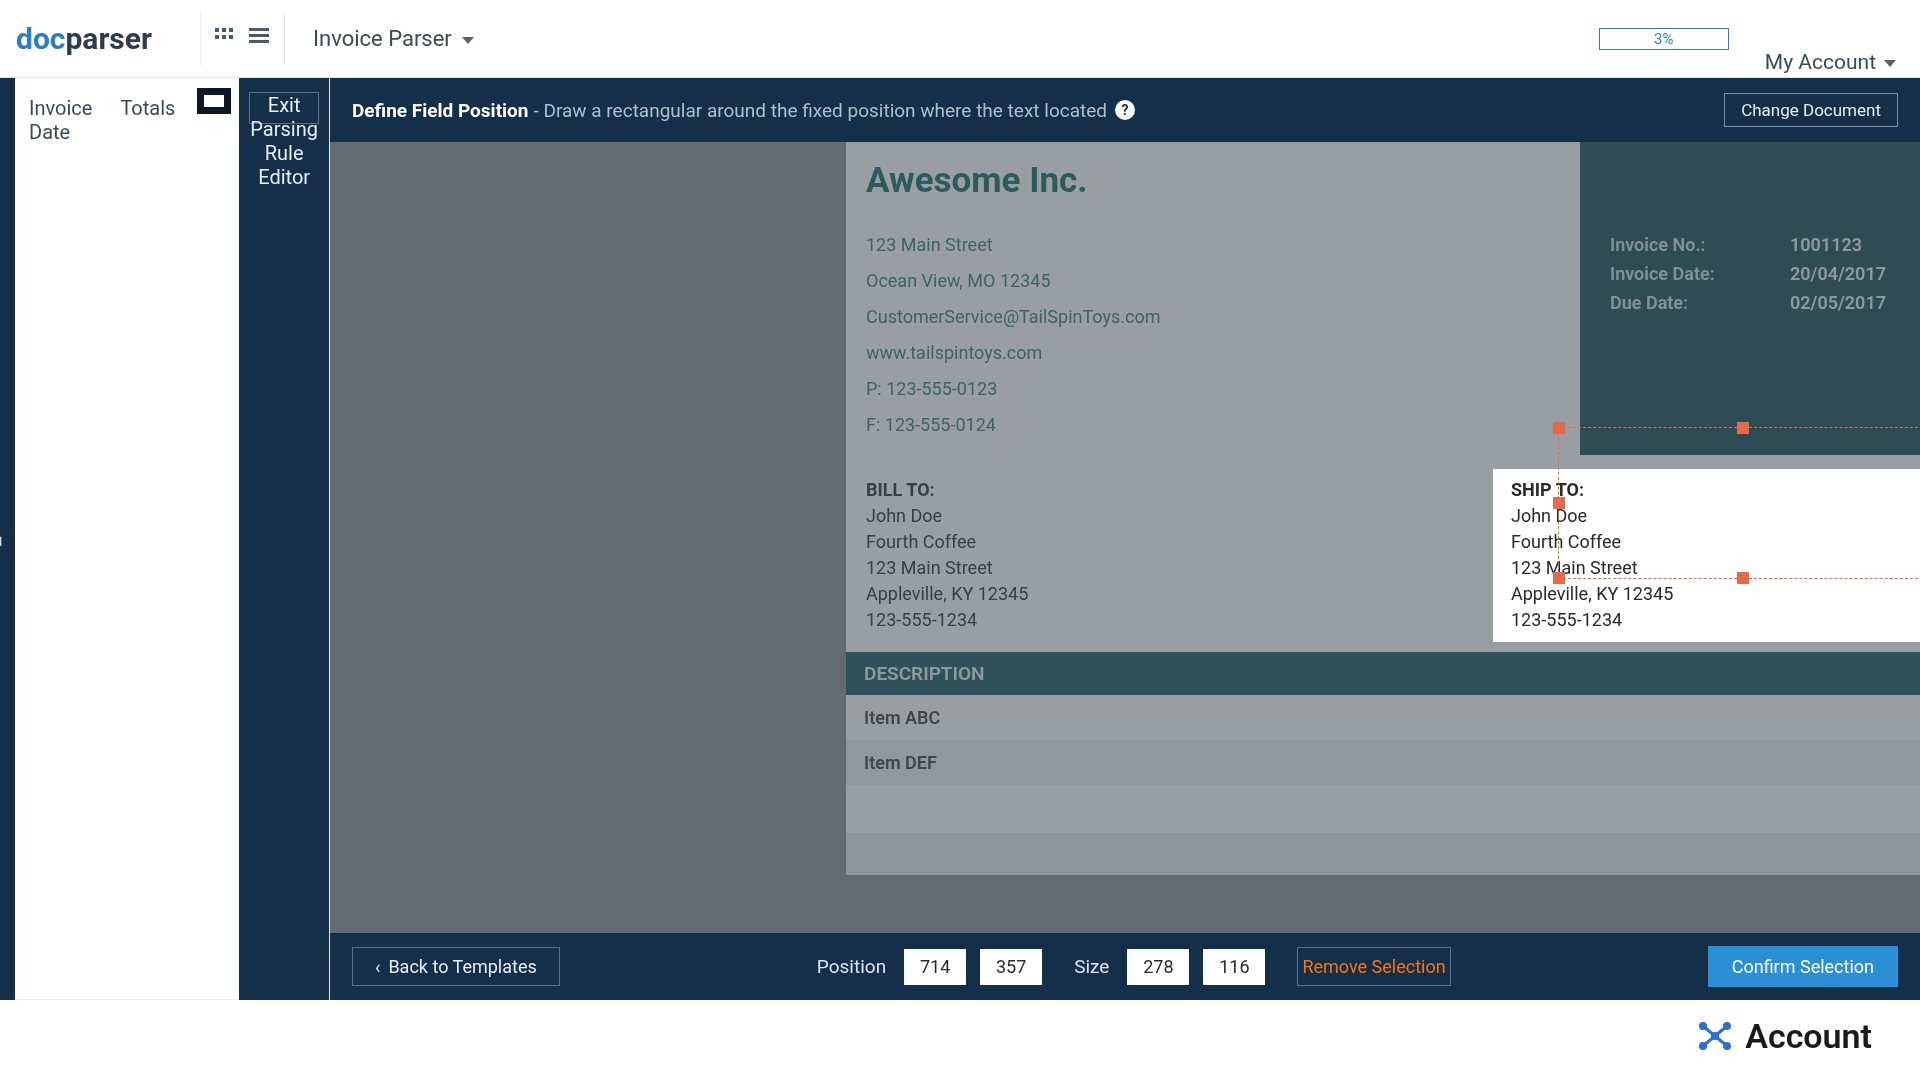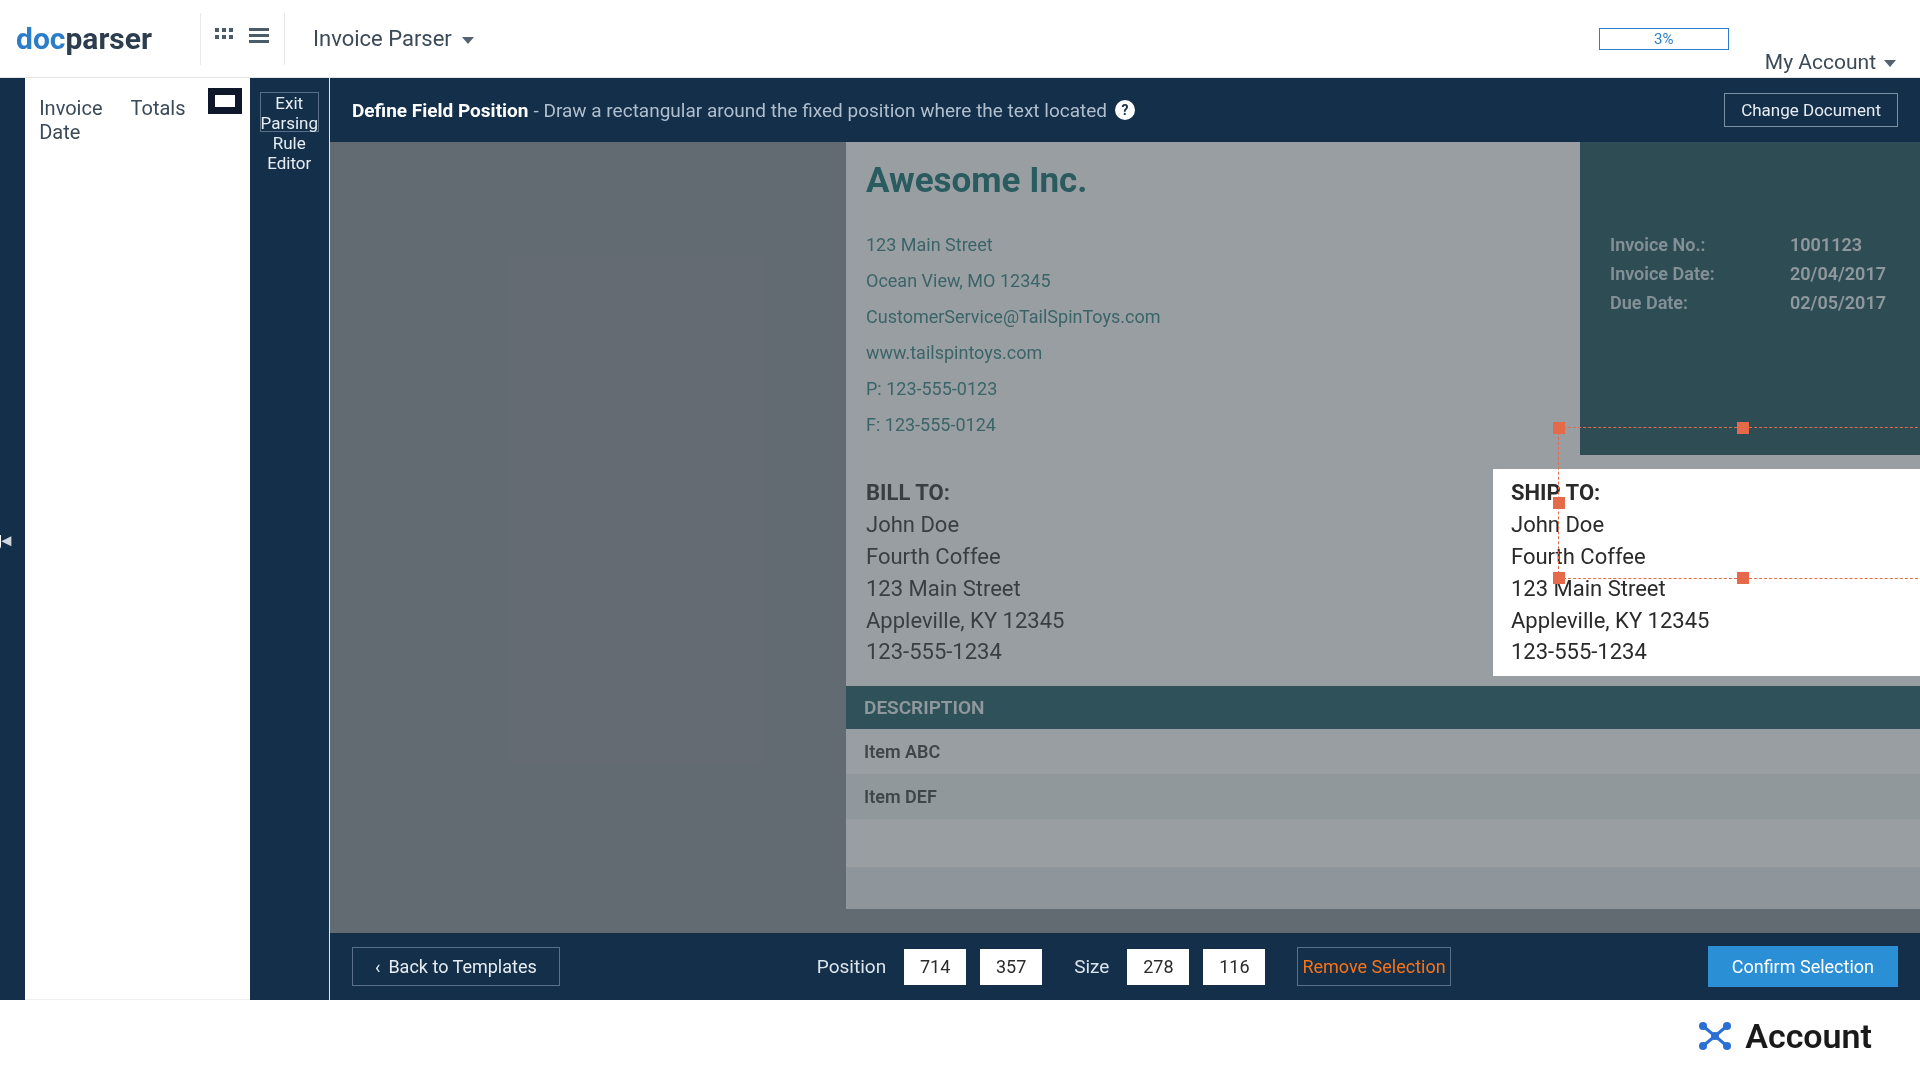--- a/index.html
+++ b/index.html
@@ -23,21 +23,21 @@
 
 .sidebar { width: 330px; background: #fff; display: flex; flex-direction: row; border-right: 1px solid #e5e5e5; justify-content: flex-end; }
 .sidebar-header { background: #142f4a; color: #fff; font-size: 20px; font-weight: 600; padding: 16px 14px; display: flex; align-items: center; justify-content: space-between; }
 .sidebar-header .collapse { font-size: 18px; color: #cfd8e0; cursor: pointer; }
 .rule-item { padding: 18px 14px; font-size: 20px; color: #3b4a59; border-bottom: 1px solid #eceef0; cursor: pointer; }
 .rule-input-wrap { padding: 10px 8px; border-bottom: 1px solid #eceef0; }
 .rule-input { width: 100%; height: 26px; border: 7px solid #0f172a; font-size: 19px; padding: 0 10px; color: #3b4a59; outline: none; }
 .add-rule { padding: 18px 14px; text-align: center; font-size: 20px; color: #7f8a94; cursor: pointer; border-bottom: 1px solid #eceef0; }
 .sidebar-spacer { flex: 1; }
 .sidebar-footer { background: #142f4a; padding: 14px 10px; }
-.exit-btn { width: 100%; height: 40px; border: 1px solid #5a7089; background: transparent; color: #e6edf3; font-size: 17px; cursor: pointer; }
+.exit-btn { width: 100%; height: 32px; border: 1px solid #5a7089; background: transparent; color: #e6edf3; font-size: 20px; cursor: pointer; }
 
 .content { flex: 1; display: flex; flex-direction: column; background: #fff; overflow: hidden; }
 .define-bar { background: #142f4a; color: #fff; padding: 15px 22px; display: flex; align-items: center; font-size: 19px; }
 .define-bar .strong { font-weight: 700; }
 .define-bar .light { color: #b0bfce; margin-left: 5px; }
 .help-icon { display: inline-flex; width: 20px; height: 20px; border-radius: 50%; background: #fff; color: #142f4a; font-weight: 700; font-size: 14px; align-items: center; justify-content: center; margin-left: 8px; }
 .change-doc { margin-left: auto; border: 1px solid #7b8fa3; background: transparent; color: #e6edf3; font-size: 17px; padding: 6px 16px; cursor: pointer; }
 
 .doc-area { flex: 1; position: relative; background: #888f96; overflow: hidden; }
 .overlay { position: absolute; inset: 0; background: rgba(70,78,86,0.55); pointer-events: none; z-index: 5; }
@@ -47,21 +47,21 @@
 .inv-left { flex: 1; padding: 18px 20px 12px 20px; }
 .inv-company { font-size: 35px; font-weight: 700; color: #0b6b6b; margin-bottom: 26px; }
 .inv-addr { color: #2e7f7f; font-size: 18px; line-height: 2.0; }
 .inv-right { width: 560px; background: #124a52; color: #fff; padding: 18px 30px; }
 .inv-title { text-align: right; font-size: 32px; font-weight: 700; letter-spacing: 2px; color: #cfe2e4; margin-bottom: 36px; }
 .meta-row { display: flex; font-size: 18px; margin-bottom: 8px; }
 .meta-label { width: 180px; font-weight: 600; color: #cfe2e4; }
 .meta-val { font-weight: 600; color: #e8f1f2; }
 
 .parties { display: flex; padding: 14px 2px 10px 2px; gap: 0; }
-.party { width: 710px; padding: 8px 18px; font-size: 22px; color: #2a2a2a; line-height: 1.45; }
+.party { width: 710px; padding: 8px 18px; font-size: 18px; color: #2a2a2a; line-height: 1.45; }
 .party .ph { font-weight: 700; }
 .party-ship { position: relative; z-index: 20; background: #fff; }
 
 .sel-box { position: absolute; border: 1px dashed #e46a4a; z-index: 25; }
 .handle { position: absolute; width: 12px; height: 12px; background: #e46a4a; }
 
 .tbl-head { display: flex; background: #14555d; color: #e9f2f3; font-size: 19px; font-weight: 600; }
 .tbl-head .c-desc { flex: 1; padding: 10px 18px; }
 .tbl-row { display: flex; font-size: 18px; color: #3a3a3a; }
 .tbl-row.alt { background: #eef2f2; }

